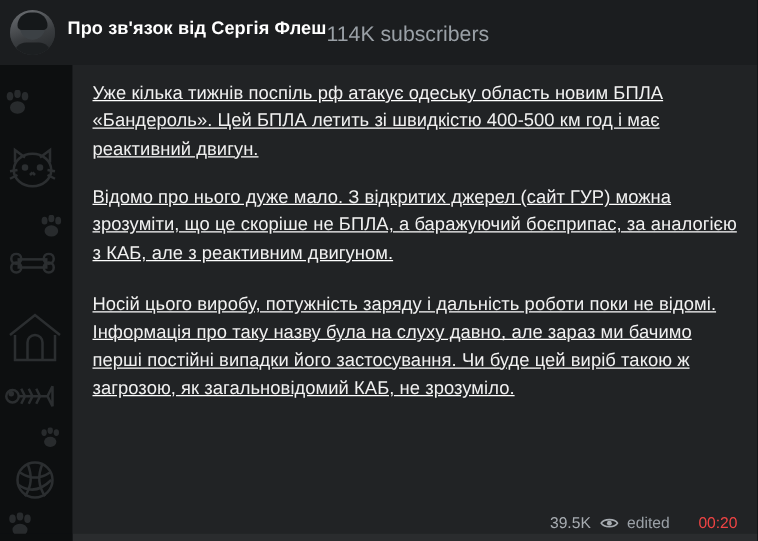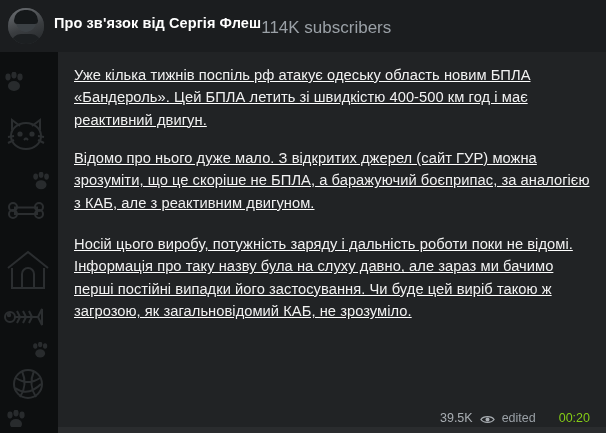--- a/index.html
+++ b/index.html
@@ -130,29 +130,29 @@
   .msg-text p:last-child {
     margin-bottom: 0;
   }
 
   
   .meta {
     position: absolute;
     right: 16px;
     bottom: 8px;
     display: flex;
-    align-items: flex-end;
+    align-items: center;
     gap: 7px;
     font-size: 12.5px;
     color: #9aa0a6;
   }
   .meta .views-count { color: #a8adb2; }
   .eye-icon { display: inline-block; width: 15px; height: 11px; }
   .meta .edited { color: #9aa0a6; }
-  .meta .time { color: #84cc16; padding-left: 16px; }
+  .meta .time { color: #ef4444; padding-left: 16px; }
 
   
   .bottom-sliver {
     position: absolute;
     left: 58px;
     bottom: 0;
     width: 548px;
     height: 6px;
     background: #2a2c2e;
   }

